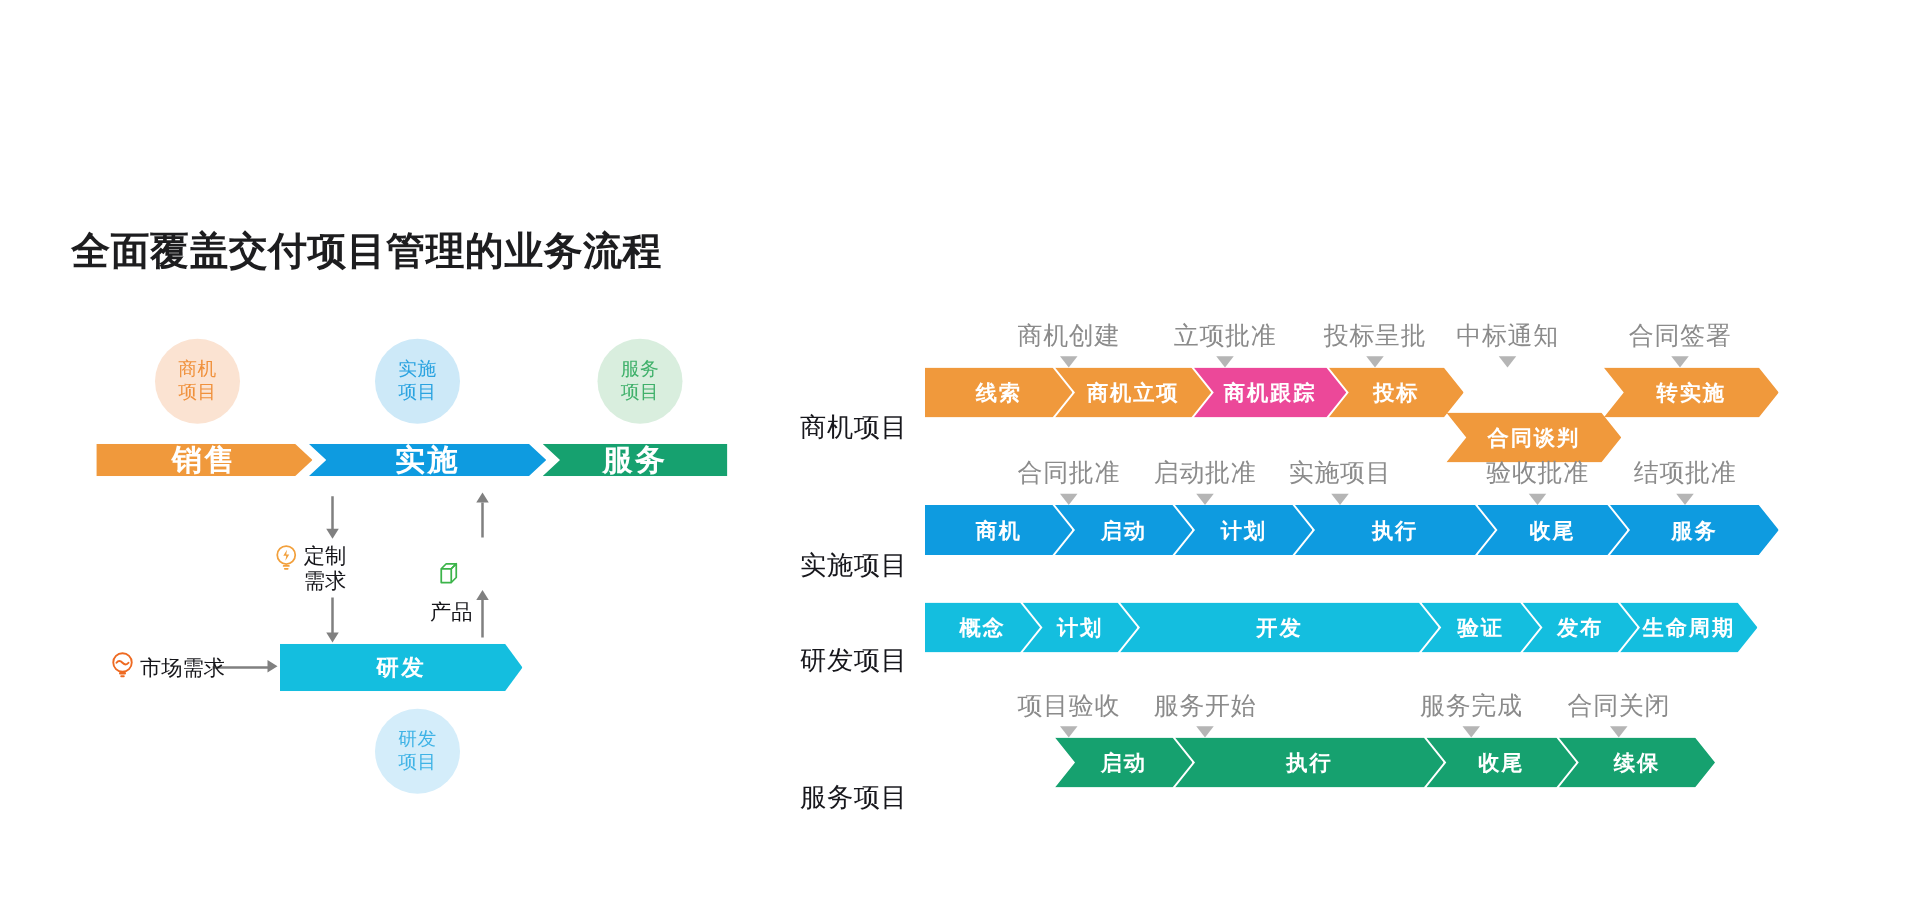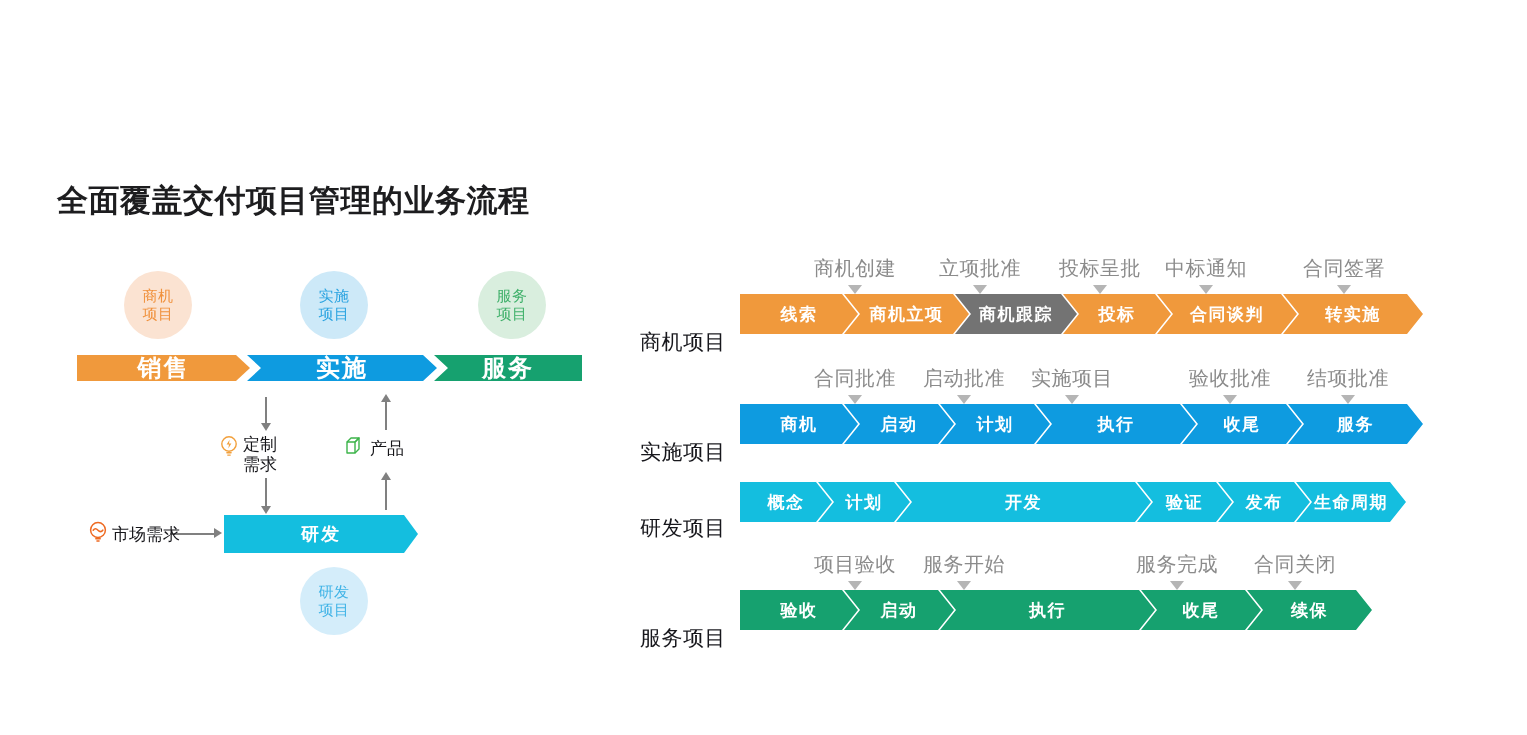--- a/index.html
+++ b/index.html
@@ -251,21 +251,21 @@
         <rect x="7.2" y="17" width="5.6" height="1.4" rx="0.7" fill="#f2a03c"></rect>
         <rect x="8.1" y="19.4" width="3.8" height="1.3" rx="0.65" fill="#f2a03c"></rect>
       </svg>
     </span>
     <span class="stacked-text">
       <span style="display:block">定制</span>
       <span style="display:block">需求</span>
     </span>
   </div>
 
-  <div class="side-label" style="left:344px; top:196px;">
+  <div class="side-label" style="left:344px; top:209px;flex-direction:column;">
     <span>
       <svg class="icon-cube" viewBox="0 0 22 20" fill="none">
         <path d="M3 6 L11 6 L11 17 L3 17 Z" stroke="#3cb44a" stroke-width="1.4" stroke-linejoin="round"></path>
         <path d="M3 6 L7 2 L15 2 L11 6" stroke="#3cb44a" stroke-width="1.4" stroke-linejoin="round"></path>
         <path d="M11 6 L15 2 L15 13 L11 17" stroke="#3cb44a" stroke-width="1.4" stroke-linejoin="round"></path>
       </svg>
     </span>
     <span>产品</span>
   </div>
 
@@ -286,23 +286,23 @@
 
 <div class="rows">
 
   <div class="flow-row">
     <div class="row-label">
       <span class="row-label-inner">商机项目</span>
     </div>
     <div class="track">
         <div class="step" style="left: 0px; width: 118px; background: rgb(240, 153, 60); clip-path: polygon(0px 0px, 102px 0px, 118px 50%, 102px 100%, 0px 100%);">线索</div>
         <div class="step" style="left: 104px; width: 125px; background: rgb(240, 153, 60); clip-path: polygon(0px 0px, 109px 0px, 125px 50%, 109px 100%, 0px 100%, 16px 50%);">商机立项</div>
-        <div class="step" style="left: 215px; width: 122px; background: #737373; clip-path: polygon(0px 0px, 106px 0px, 122px 50%, 106px 100%, 0px 100%, 16px 50%);">商机跟踪</div>
+        <div class="step" style="left: 215px; width: 122px; background: #ec4899; clip-path: polygon(0px 0px, 106px 0px, 122px 50%, 106px 100%, 0px 100%, 16px 50%);">商机跟踪</div>
         <div class="step" style="left: 323px; width: 108px; background: rgb(240, 153, 60); clip-path: polygon(0px 0px, 92px 0px, 108px 50%, 92px 100%, 0px 100%, 16px 50%);">投标</div>
-        <div class="step" style="left: 417px; width: 140px; background: rgb(240, 153, 60); clip-path: polygon(0px 0px, 124px 0px, 140px 50%, 124px 100%, 0px 100%, 16px 50%);">合同谈判</div>
+        <div class="step" style="left: 417px; width: 140px; background: rgb(240, 153, 60); clip-path: polygon(0px 0px, 124px 0px, 140px 50%, 124px 100%, 0px 100%, 16px 50%); margin-top: 36px;">合同谈判</div>
         <div class="step" style="left: 543px; width: 140px; background: rgb(240, 153, 60); clip-path: polygon(0px 0px, 124px 0px, 140px 50%, 124px 100%, 0px 100%, 16px 50%);">转实施</div>
       </div>
   <div class="marker" style="left: 227px; bottom: 48px;">
         <div class="marker-text">商机创建</div>
         <div class="marker-tri"></div>
       </div>
       <div class="marker" style="left: 352px; bottom: 48px;">
         <div class="marker-text">立项批准</div>
         <div class="marker-tri"></div>
       </div>
@@ -366,21 +366,20 @@
         <div class="step" style="left: 478px; width: 92px; background: rgb(20, 190, 223); clip-path: polygon(0px 0px, 76px 0px, 92px 50%, 76px 100%, 0px 100%, 16px 50%);">发布</div>
         <div class="step" style="left: 556px; width: 110px; background: rgb(20, 190, 223); clip-path: polygon(0px 0px, 94px 0px, 110px 50%, 94px 100%, 0px 100%, 16px 50%);">生命周期</div>
       </div>
   </div>
 
   <div class="flow-row">
     <div class="row-label">
       <span class="row-label-inner">服务项目</span>
     </div>
     <div class="track">
-        <div class="step" style="left: 0px; width: 118px; background: rgb(22, 161, 111); clip-path: polygon(0px 0px, 102px 0px, 118px 50%, 102px 100%, 0px 100%);">验收</div>
         <div class="step" style="left: 104px; width: 110px; background: rgb(22, 161, 111); clip-path: polygon(0px 0px, 94px 0px, 110px 50%, 94px 100%, 0px 100%, 16px 50%);">启动</div>
         <div class="step" style="left: 200px; width: 215px; background: rgb(22, 161, 111); clip-path: polygon(0px 0px, 199px 0px, 215px 50%, 199px 100%, 0px 100%, 16px 50%);">执行</div>
         <div class="step" style="left: 401px; width: 120px; background: rgb(22, 161, 111); clip-path: polygon(0px 0px, 104px 0px, 120px 50%, 104px 100%, 0px 100%, 16px 50%);">收尾</div>
         <div class="step" style="left: 507px; width: 125px; background: rgb(22, 161, 111); clip-path: polygon(0px 0px, 109px 0px, 125px 50%, 109px 100%, 0px 100%, 16px 50%);">续保</div>
       </div>
   <div class="marker" style="left: 227px; bottom: 48px;">
         <div class="marker-text">项目验收</div>
         <div class="marker-tri"></div>
       </div>
       <div class="marker" style="left: 336px; bottom: 48px;">

